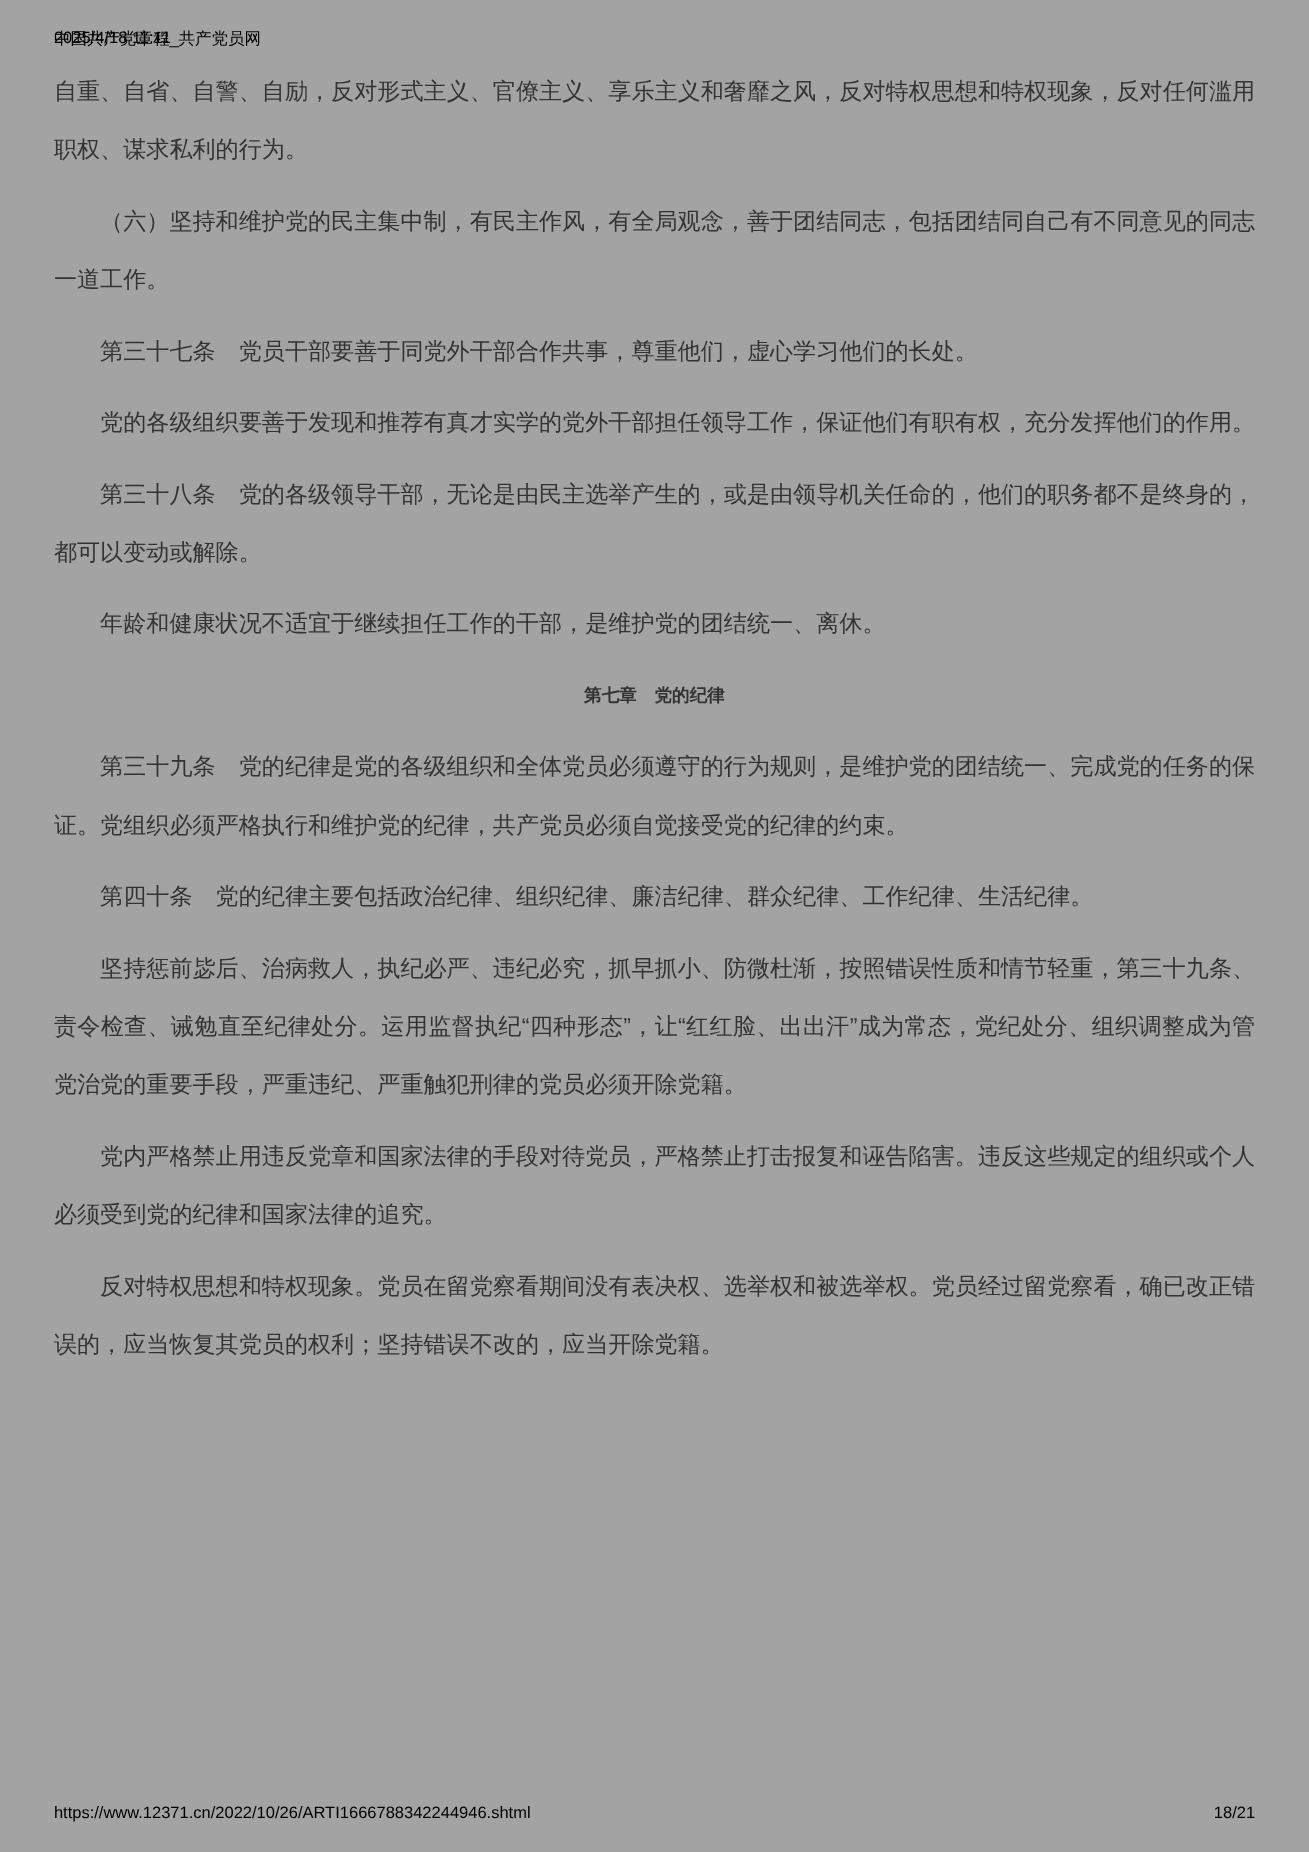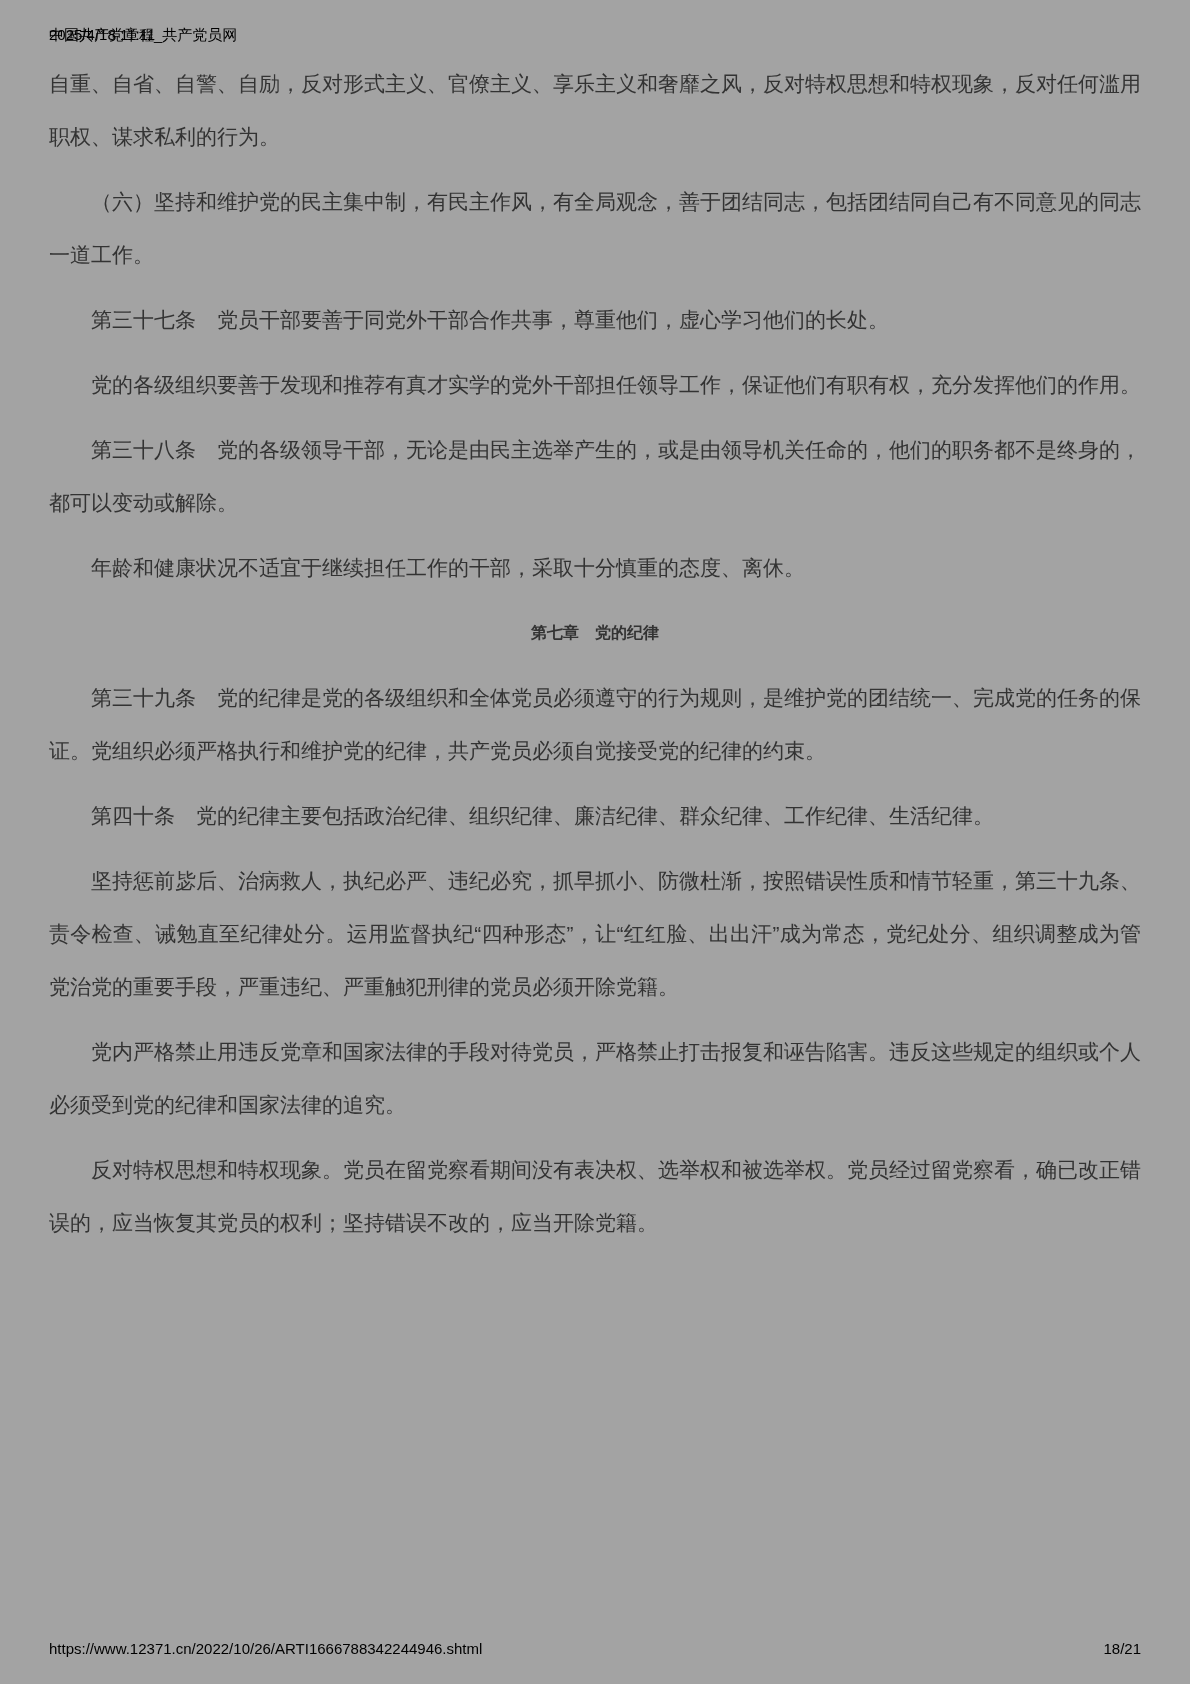--- a/index.html
+++ b/index.html
@@ -85,21 +85,21 @@
     <span class="datetime">2025/4/18 11:11</span>
     <span class="doc-title">中国共产党章程_共产党员网</span>
   </div>
 
   <div class="content">
     <p class="para">自重、自省、自警、自励，反对形式主义、官僚主义、享乐主义和奢靡之风，反对特权思想和特权现象，反对任何滥用职权、谋求私利的行为。</p>
     <p class="para indent">（六）坚持和维护党的民主集中制，有民主作风，有全局观念，善于团结同志，包括团结同自己有不同意见的同志一道工作。</p>
     <p class="para indent">第三十七条　党员干部要善于同党外干部合作共事，尊重他们，虚心学习他们的长处。</p>
     <p class="para indent">党的各级组织要善于发现和推荐有真才实学的党外干部担任领导工作，保证他们有职有权，充分发挥他们的作用。</p>
     <p class="para indent">第三十八条　党的各级领导干部，无论是由民主选举产生的，或是由领导机关任命的，他们的职务都不是终身的，都可以变动或解除。</p>
-    <p class="para indent">年龄和健康状况不适宜于继续担任工作的干部，采取十分慎重的态度、离休。</p>
+    <p class="para indent">年龄和健康状况不适宜于继续担任工作的干部，是维护党的团结统一、离休。</p>
     <p class="chapter">第七章　党的纪律</p>
     <p class="para indent">第三十九条　党的纪律是党的各级组织和全体党员必须遵守的行为规则，是维护党的团结统一、完成党的任务的保证。党组织必须严格执行和维护党的纪律，共产党员必须自觉接受党的纪律的约束。</p>
     <p class="para indent">第四十条　党的纪律主要包括政治纪律、组织纪律、廉洁纪律、群众纪律、工作纪律、生活纪律。</p>
     <p class="para indent">坚持惩前毖后、治病救人，执纪必严、违纪必究，抓早抓小、防微杜渐，按照错误性质和情节轻重，第三十九条、责令检查、诫勉直至纪律处分。运用监督执纪“四种形态”，让“红红脸、出出汗”成为常态，党纪处分、组织调整成为管党治党的重要手段，严重违纪、严重触犯刑律的党员必须开除党籍。</p>
     <p class="para indent">党内严格禁止用违反党章和国家法律的手段对待党员，严格禁止打击报复和诬告陷害。违反这些规定的组织或个人必须受到党的纪律和国家法律的追究。</p>
     <p class="para indent">反对特权思想和特权现象。党员在留党察看期间没有表决权、选举权和被选举权。党员经过留党察看，确已改正错误的，应当恢复其党员的权利；坚持错误不改的，应当开除党籍。</p>
   </div>
 
   <div class="print-footer">
     <span class="page-url">https://www.12371.cn/2022/10/26/ARTI1666788342244946.shtml</span>

